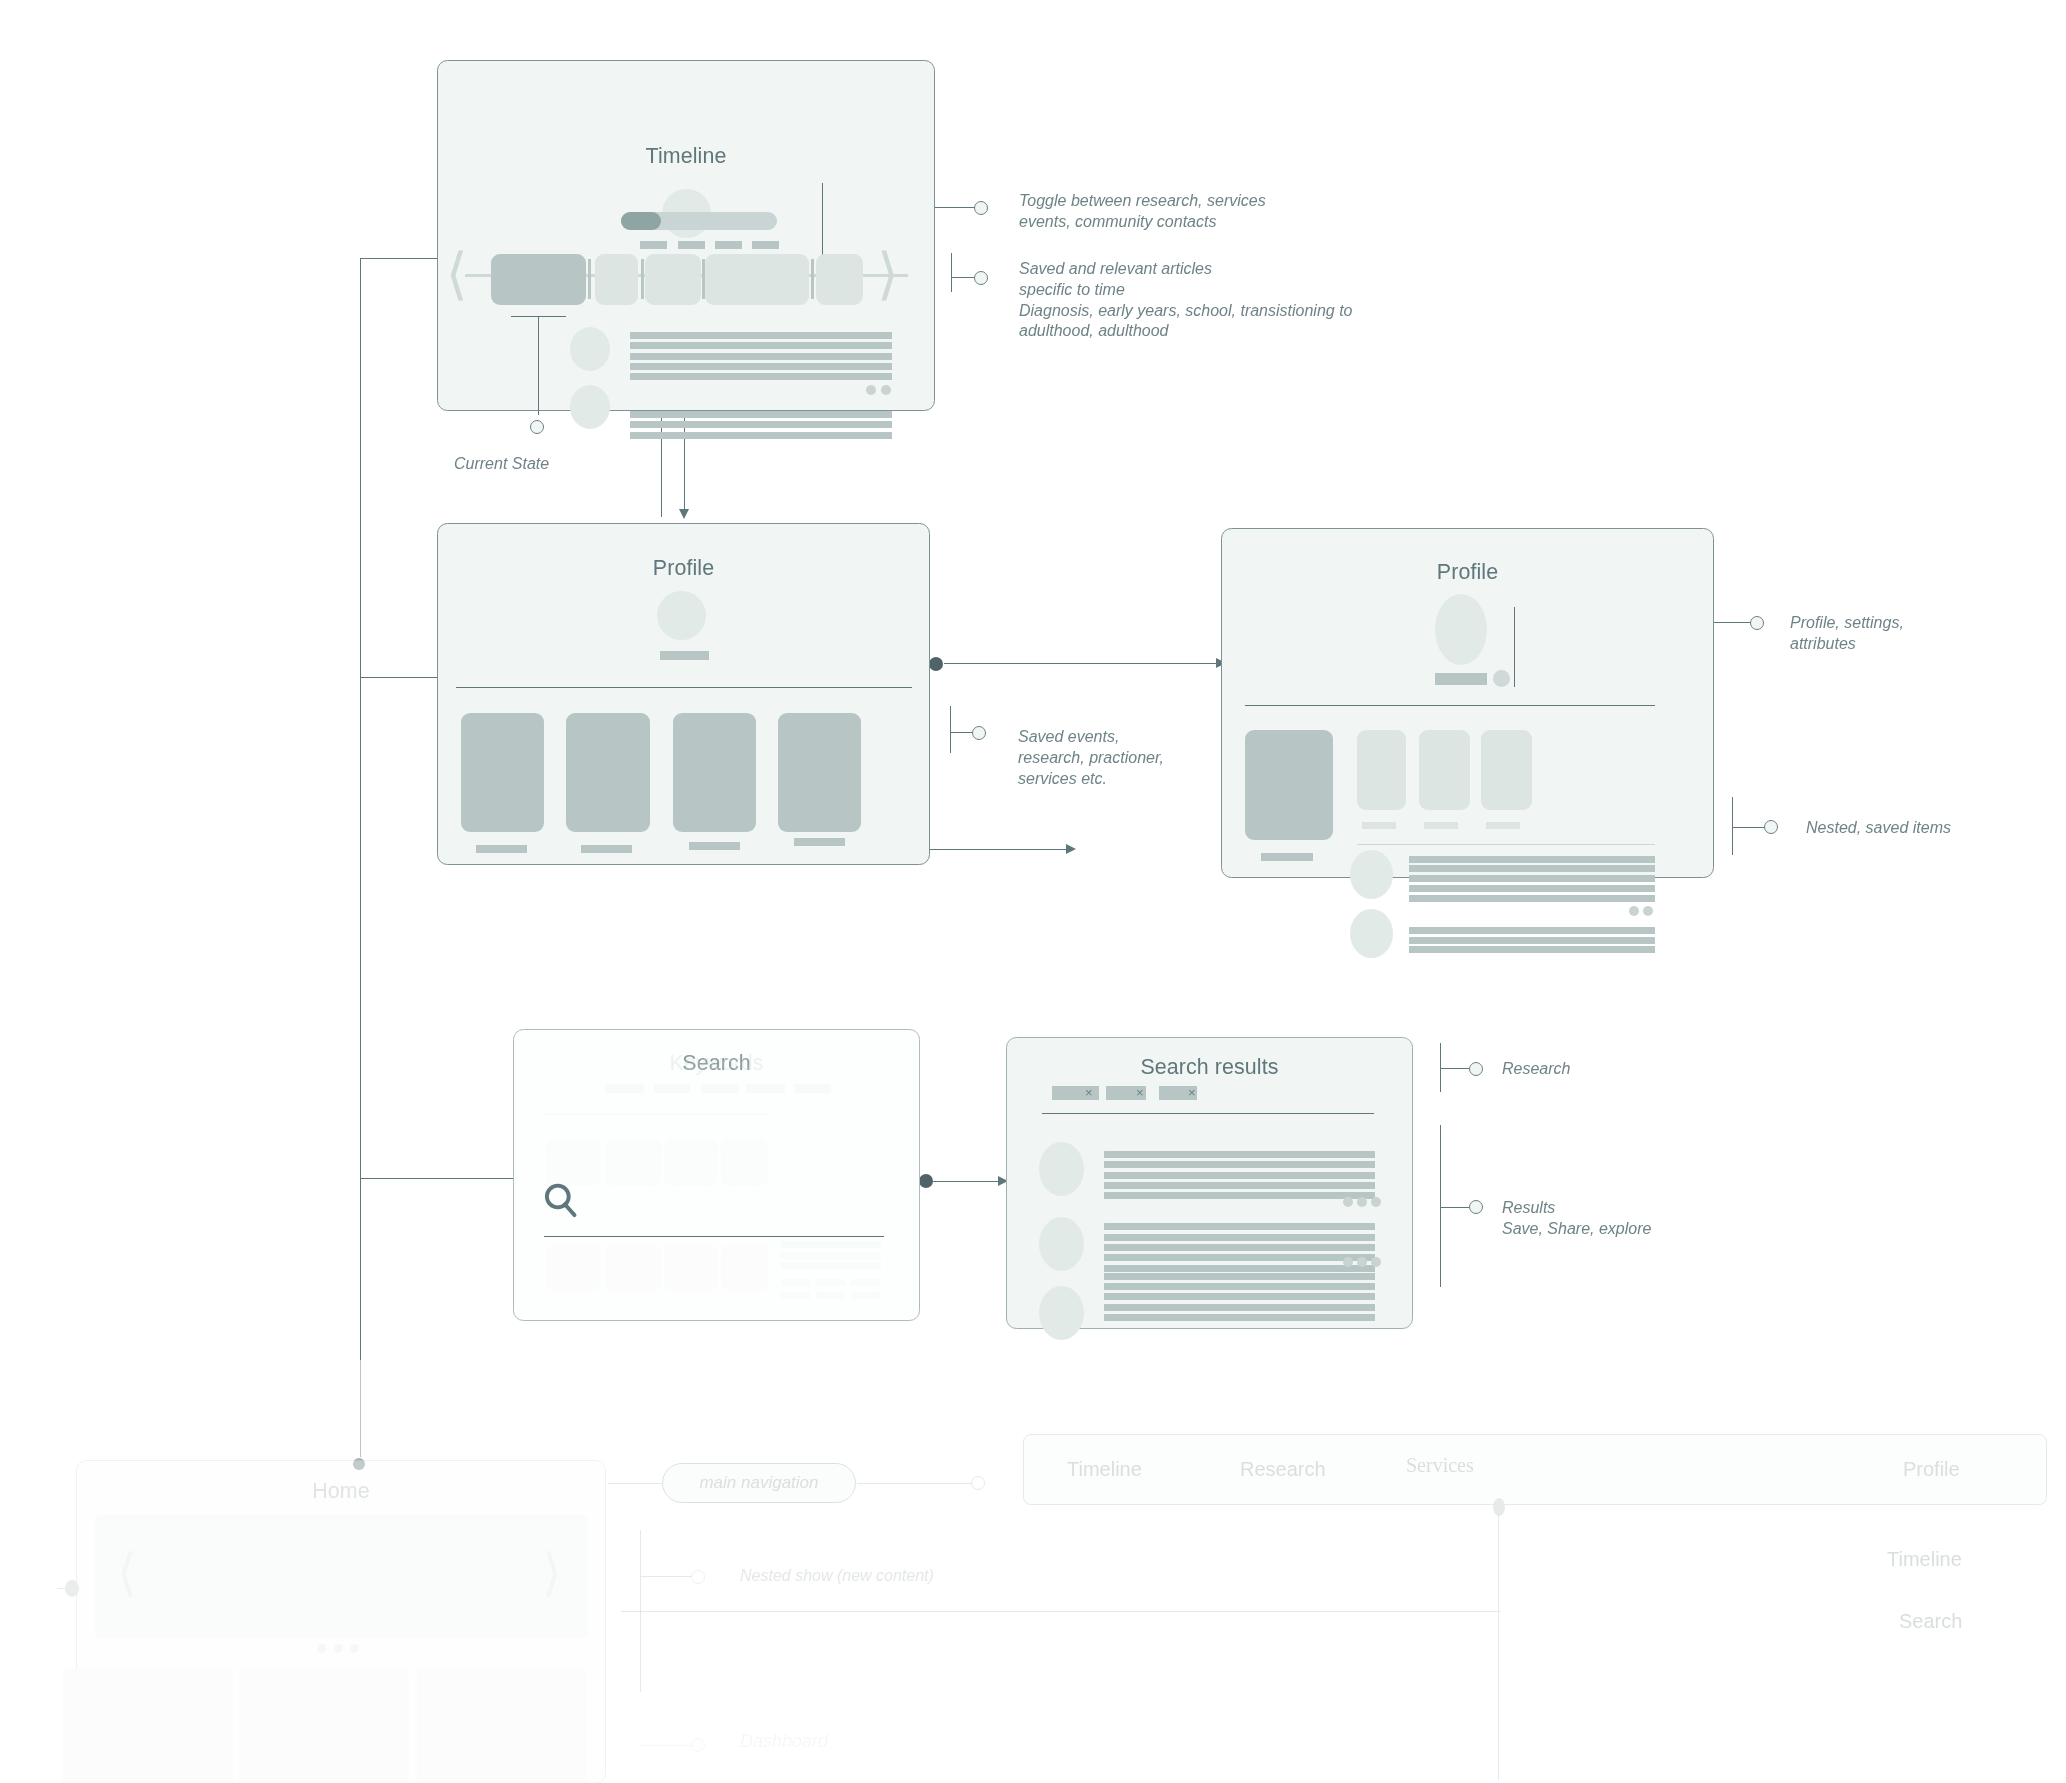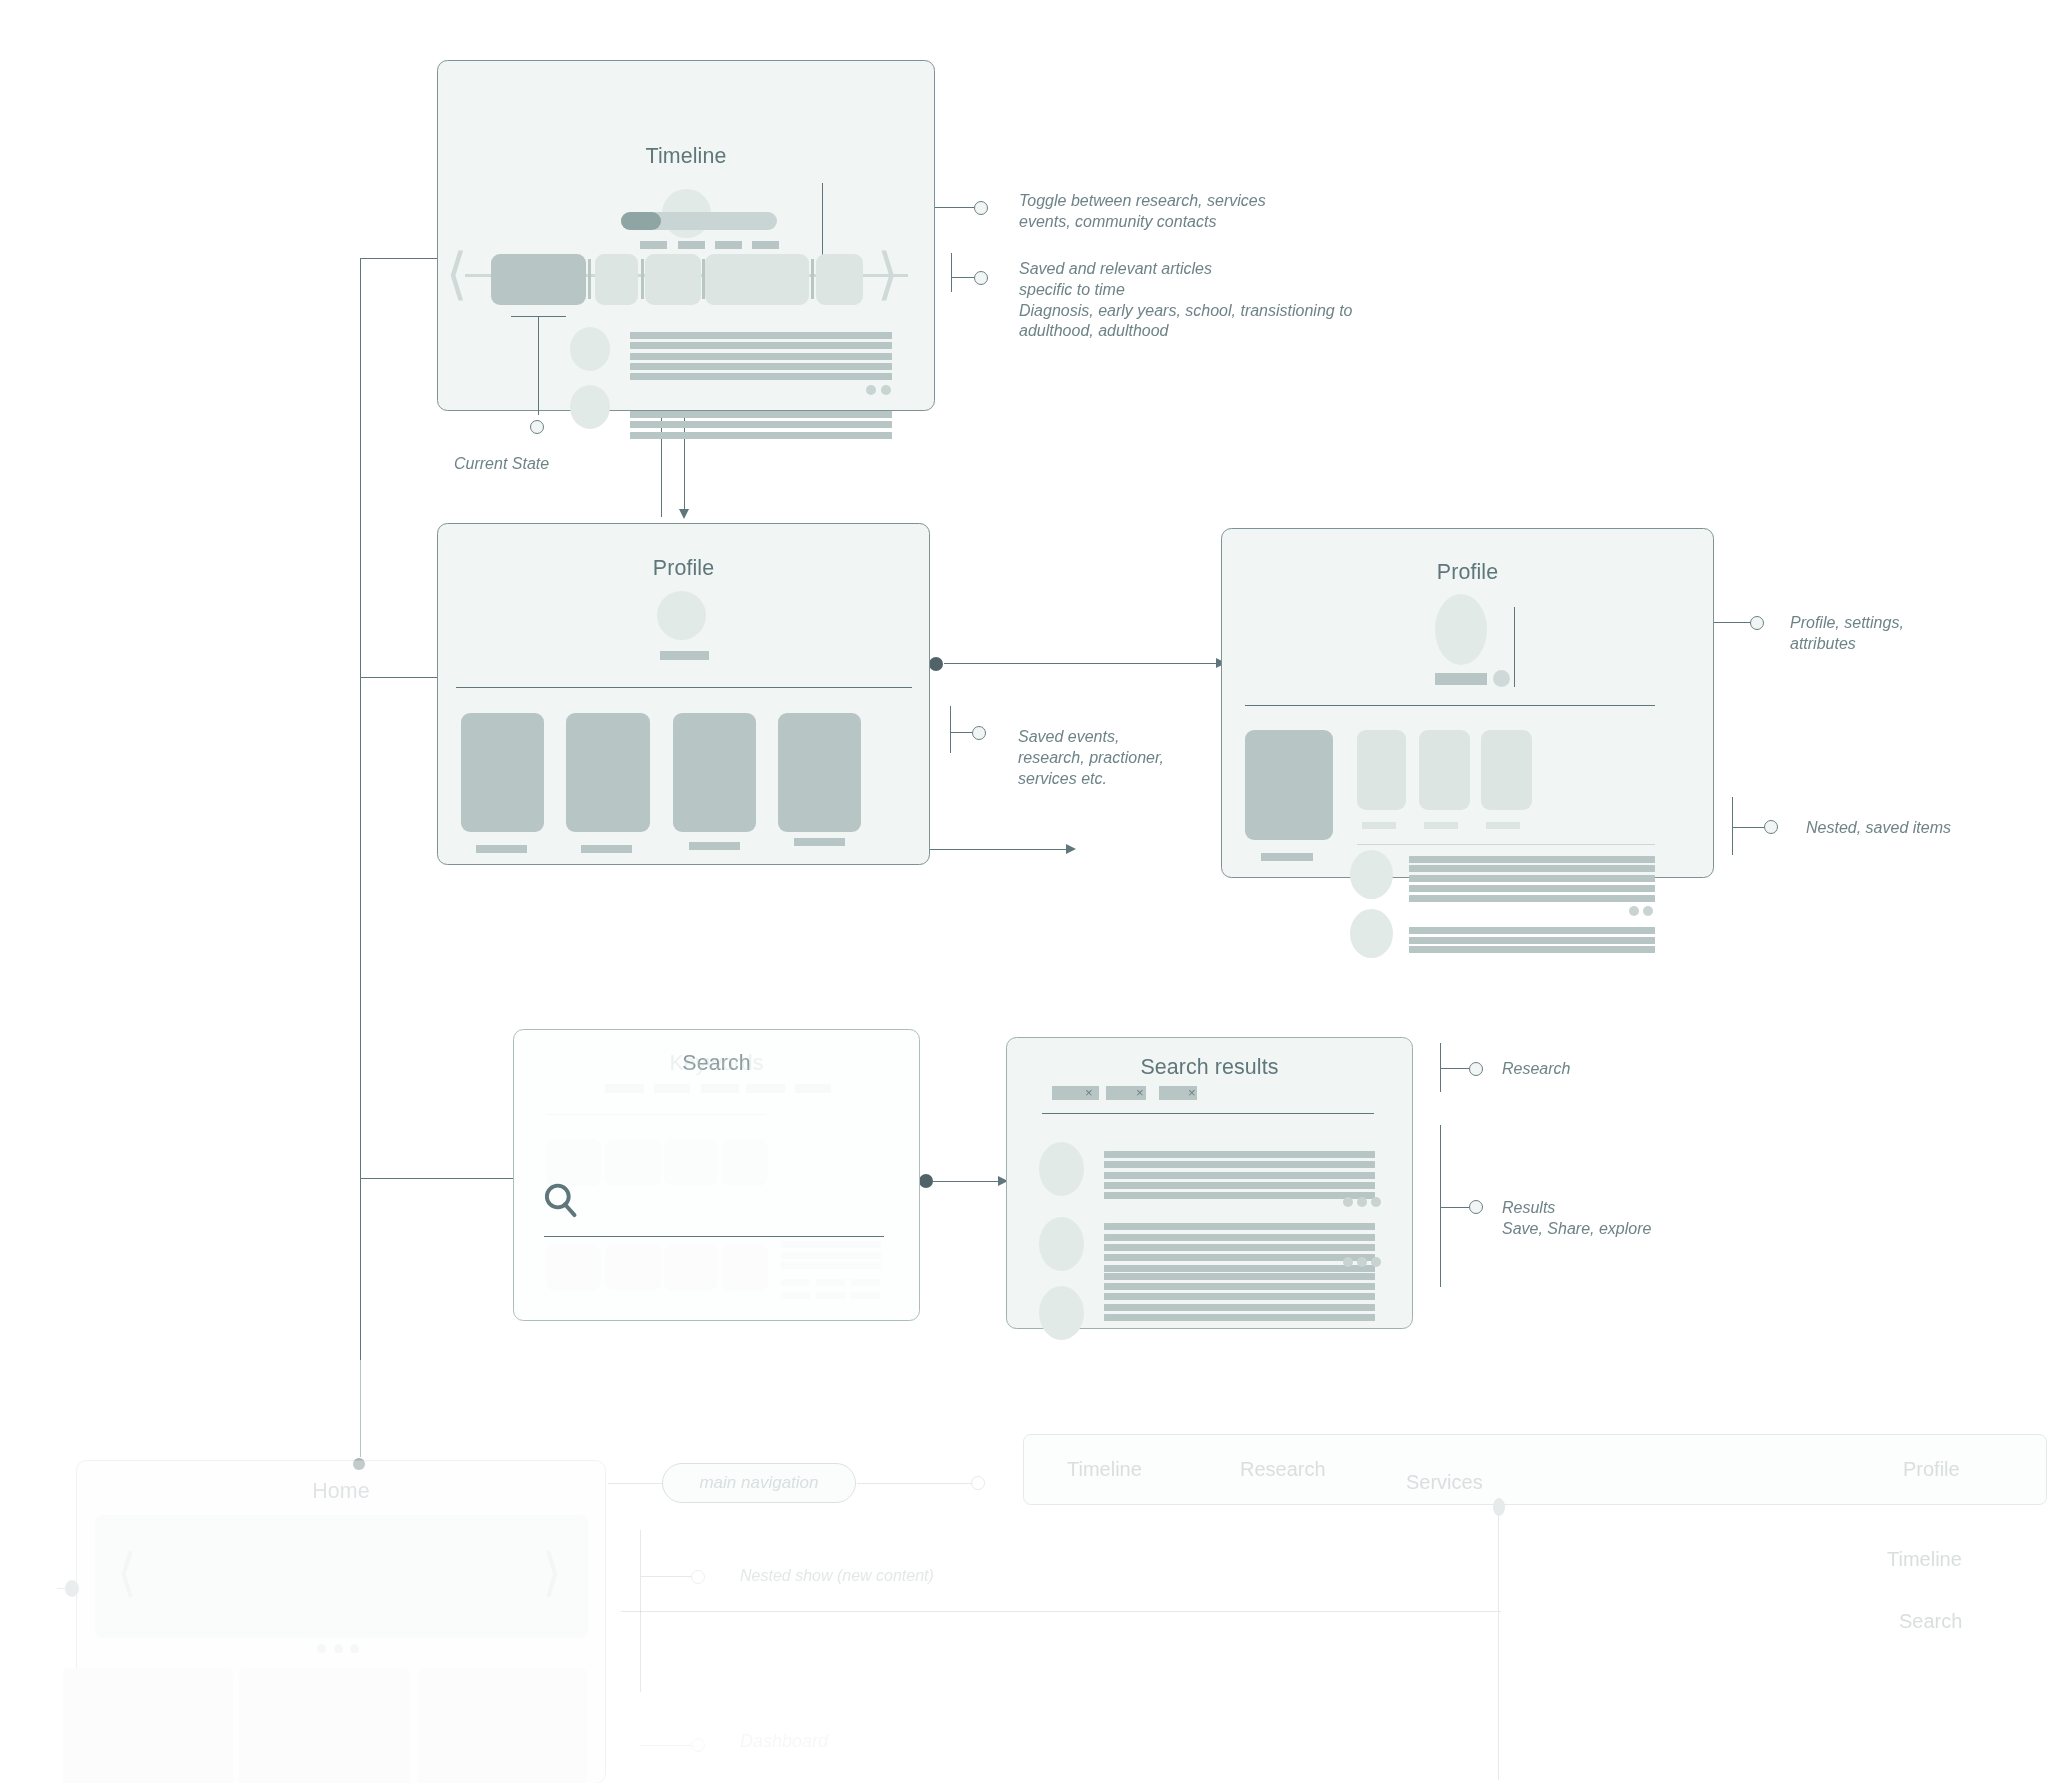--- a/index.html
+++ b/index.html
@@ -353,21 +353,21 @@
   <div class="fade-95">
     <div class="hline" style="left:640px;top:1745px;width:53px;"></div>
     <div class="node-o" style="left:691px;top:1738px;"></div>
     <div class="note" style="left:740px;top:1730px;font-size:18px;">Dashboard</div>
   </div>
 
   <div class="fade-nav">
     <div class="navbar" style="left:1023px;top:1434px;width:1024px;height:71px;">
       <div class="navitem" style="left:43px;top:23px;">Timeline</div>
       <div class="navitem" style="left:216px;top:23px;">Research</div>
-      <div class="navitem" style="left:382px;top:36px;">Services</div>
+      <div class="navitem" style="left:382px;top:19px;font-family:Liberation Serif, serif;">Services</div>
       <div class="navitem" style="left:879px;top:23px;">Profile</div>
     </div>
     <div class="node-f" style="left:1493px;top:1498px;width:11.7px;height:18px;border-radius:50%;background:#bcc7c6;"></div>
     <div class="vline-soft" style="left:1498px;top:1514px;height:266px;"></div>
     <div class="navitem" style="left:1887px;top:1548px;">Timeline</div>
     <div class="navitem" style="left:1899px;top:1610px;">Search</div>
     <div class="hline-soft" style="left:621px;top:1611px;width:880px;"></div>
   </div>
 
 </div>

